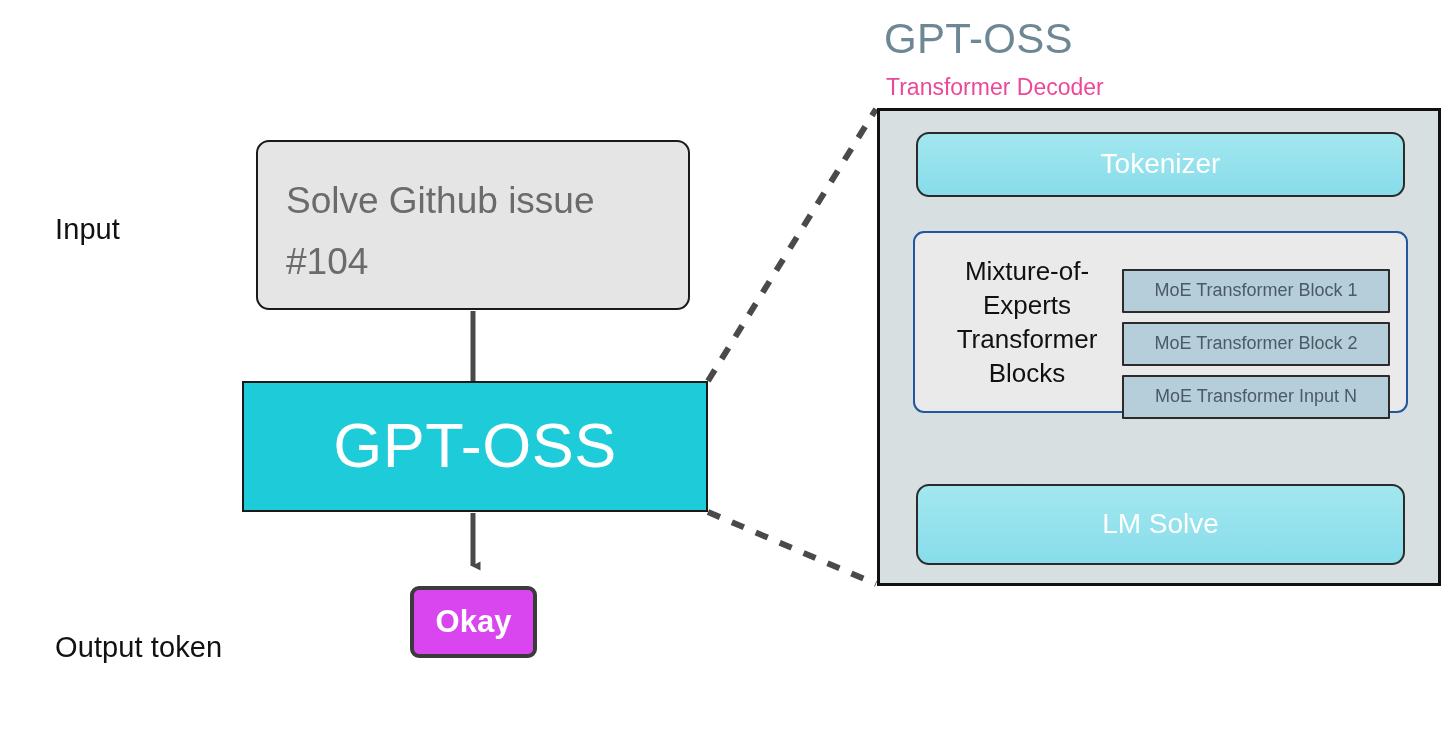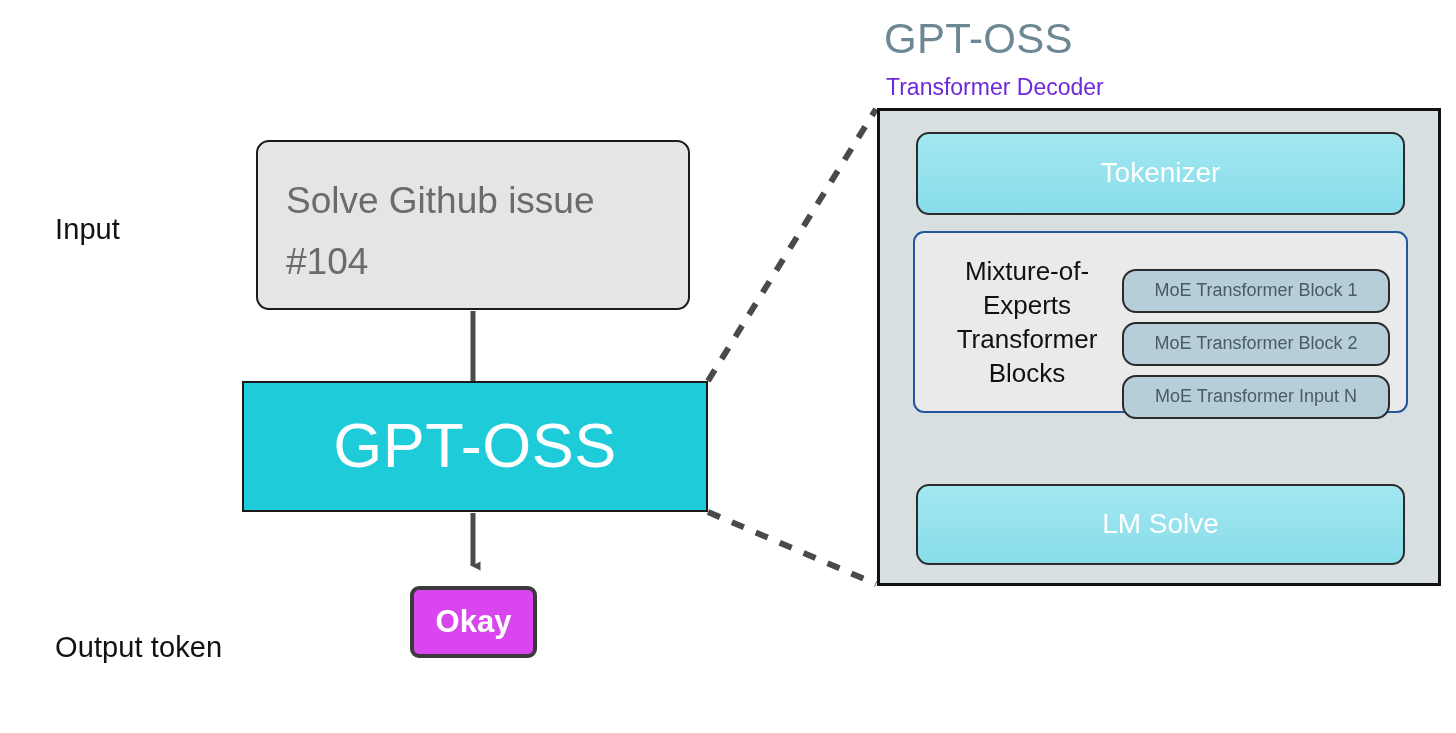--- a/index.html
+++ b/index.html
@@ -121,21 +121,21 @@
     color: #6d8794;
     letter-spacing: 0.3px;
   }
   #detail-subtitle {
     position: absolute;
     left: 886px;
     top: 76px;
     font-size: 23px;
     line-height: 1;
     font-weight: 400;
-    color: #6d28d9;
+    color: #ec4899;
   }
 
   #detail-panel {
     position: absolute;
     left: 877px;
     top: 108px;
     width: 564px;
     height: 478px;
     background: #d7dfe1;
     border: 3px solid #111111;
@@ -154,21 +154,21 @@
     left: 0; right: 0;
     top: 50%;
     transform: translateY(-54%);
     text-align: center;
     font-size: 28px;
     line-height: 1;
     font-weight: 400;
     color: #ffffff;
   }
 
-  #tokenizer-block { left: 36px; top: 21px; width: 489px; height: 83px; }
+  #tokenizer-block { left: 36px; top: 21px; width: 489px; height: 65px; }
   #lmhead-block    { left: 36px; top: 373px; width: 489px; height: 81px; }
 
   
   #moe-panel {
     position: absolute;
     left: 33px;
     top: 120px;
     width: 495px;
     height: 182px;
     background: #eaeaea;
@@ -193,21 +193,21 @@
     left: 207px;
     top: 36px;
     width: 268px;
   }
   .moe-block {
     position: relative;
     height: 44px;
     margin-bottom: 9px;
     background: #b6ceda;
     border: 2px solid #2b2b2b;
-    border-radius: 14px;
+    border-radius: 1px;
     box-sizing: border-box;
   }
   .moe-block .moe-block-label {
     position: absolute;
     left: 0; right: 0;
     top: 50%;
     transform: translateY(-54%);
     text-align: center;
     font-size: 18px;
     line-height: 1;

